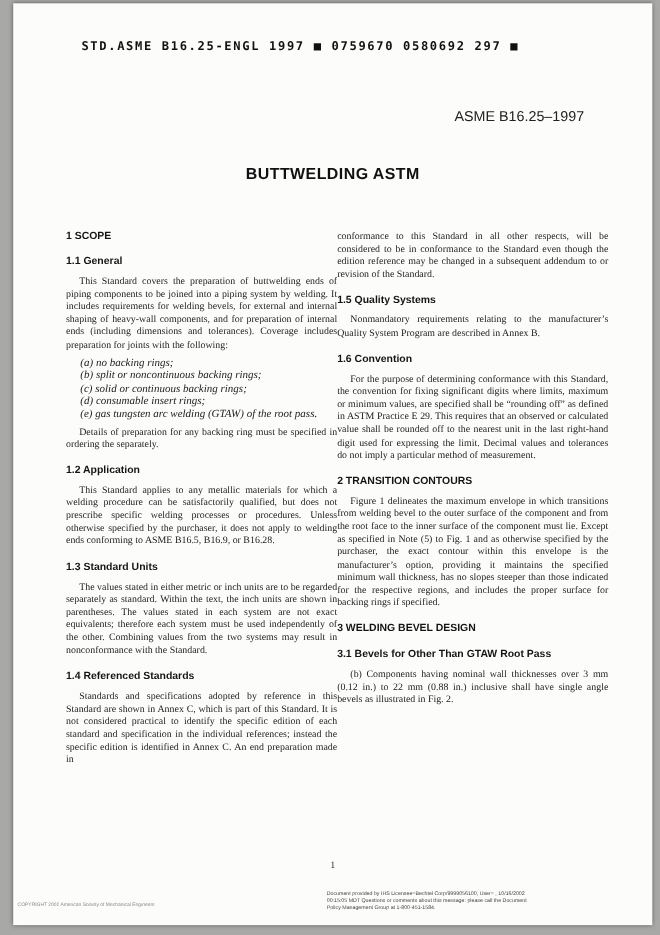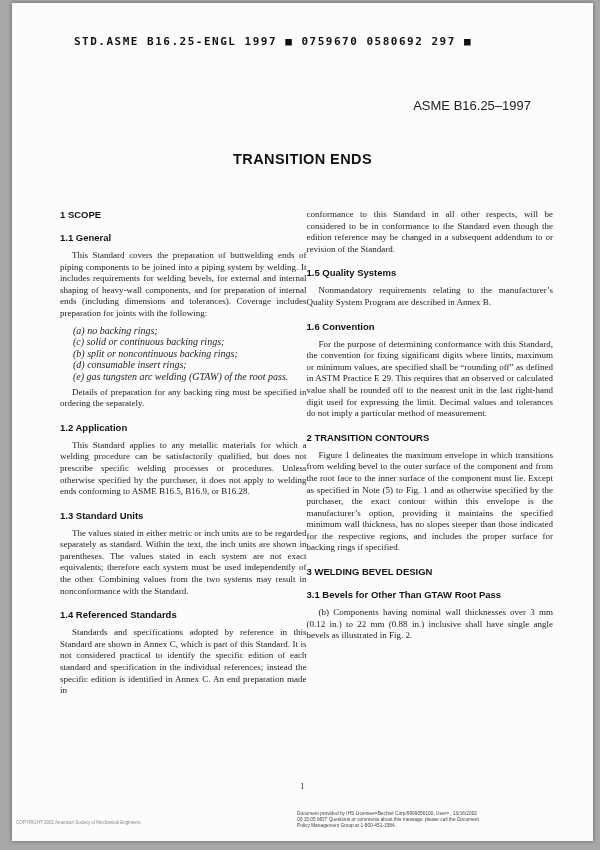--- a/index.html
+++ b/index.html
@@ -28,31 +28,31 @@
   .ihs{position:absolute;bottom:12px;right:46px;width:250px;text-align:left;
        font-family:"Liberation Sans", sans-serif;font-size:4.8px;line-height:6px;color:#444;}
 </style>
 </head>
 <body>
 
 <div class="sheet">
 
   <div class="scanline">STD.ASME B16.25-ENGL 1997 ■ 0759670 0580692 297 ■</div>
   <div class="docref">ASME B16.25–1997</div>
-  <h1 class="title">TRANSITION ENDS</h1>
+  <h1 class="title">BUTTWELDING ASTM</h1>
 
   <div class="cols">
 
     <div class="col">
       <div class="h first">1  SCOPE</div>
       <div class="h">1.1  General</div>
       <p>This Standard covers the preparation of buttwelding ends of piping components to be joined into a piping system by welding. It includes requirements for welding bevels, for external and internal shaping of heavy-wall components, and for preparation of internal ends (including dimensions and tolerances). Coverage includes preparation for joints with the following:</p>
       <div class="li">(a) no backing rings;</div>
+      <div class="li">(b) split or noncontinuous backing rings;</div>
       <div class="li">(c) solid or continuous backing rings;</div>
-      <div class="li">(b) split or noncontinuous backing rings;</div>
       <div class="li">(d) consumable insert rings;</div>
       <div class="li">(e) gas tungsten arc welding (GTAW) of the root pass.</div>
       <p style="margin-top:4px">Details of preparation for any backing ring must be specified in ordering the separately.</p>
       <div class="h">1.2  Application</div>
       <p>This Standard applies to any metallic materials for which a welding procedure can be satisfactorily qualified, but does not prescribe specific welding processes or procedures. Unless otherwise specified by the purchaser, it does not apply to welding ends conforming to ASME B16.5, B16.9, or B16.28.</p>
       <div class="h">1.3  Standard Units</div>
       <p>The values stated in either metric or inch units are to be regarded separately as standard. Within the text, the inch units are shown in parentheses. The values stated in each system are not exact equivalents; therefore each system must be used independently of the other. Combining values from the two systems may result in nonconformance with the Standard.</p>
       <div class="h">1.4  Referenced Standards</div>
       <p>Standards and specifications adopted by reference in this Standard are shown in Annex C, which is part of this Standard. It is not considered practical to identify the specific edition of each standard and specification in the individual references; instead the specific edition is identified in Annex C. An end preparation made in</p>
     </div>

